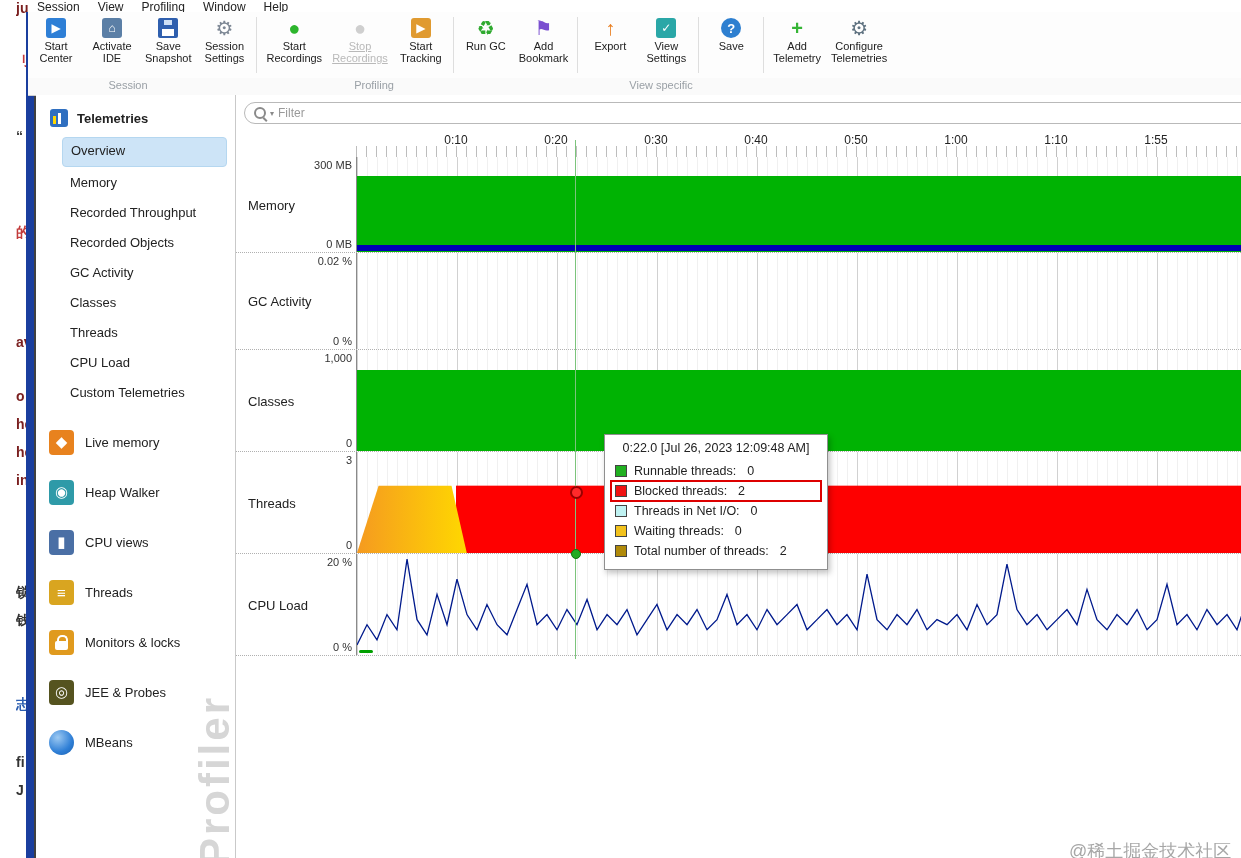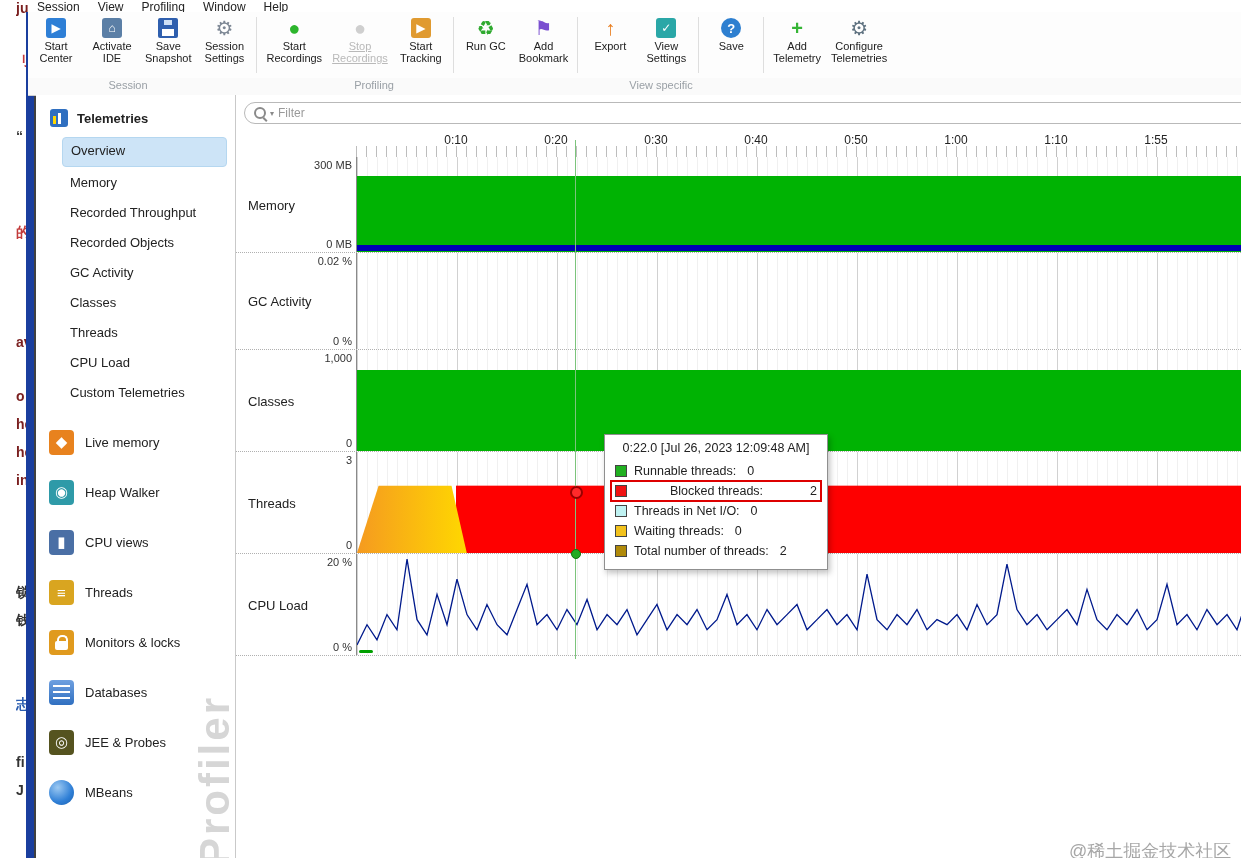--- a/index.html
+++ b/index.html
@@ -85,21 +85,21 @@
   #selline{position:absolute;left:339px;top:45px;width:1px;height:519px;background:#7cc47c;z-index:3;}
   #selring{position:absolute;left:334px;top:391px;width:9px;height:9px;border-radius:50%;background:#ff2a2a;border:2px solid #990000;z-index:4;}
   #seldot{position:absolute;left:335px;top:454px;width:8px;height:8px;border-radius:50%;background:#22aa22;border:1px solid #117711;z-index:4;}
 
   
   #tooltip{position:absolute;left:588px;top:434px;width:224px;background:#fff;border:1px solid #8f8f8f;box-shadow:2px 3px 6px rgba(0,0,0,0.25);z-index:5;padding:6px 6px 8px 6px;box-sizing:border-box;}
   .tt-title{font-size:12.5px;text-align:center;margin-bottom:6px;white-space:nowrap;}
   .tt-row{display:flex;align-items:center;gap:7px;padding:3px 4px;font-size:12.5px;white-space:nowrap;}
   .tt-row .sw{width:12px;height:12px;border:1px solid #444;flex:0 0 auto;box-sizing:border-box;}
   .tt-row .val{margin-left:4px;}
-  .tt-row.hl{outline:2px solid #dd0000;outline-offset:-1px;justify-content:space-between;}
+  .tt-row.hl{outline:2px solid #dd0000;outline-offset:-1px;}
 
   #jjwm{position:absolute;left:1053px;top:839px;font-size:18px;color:rgba(150,150,150,0.85);z-index:6;}
 </style>
 </head>
 <body>
 
 <div id="app">
   <div id="edge">
       <span style="top: 0px; color: rgb(122, 31, 31);">ju</span>
       <span style="top: 52px; color: rgb(194, 59, 59);">刂</span>
@@ -262,24 +262,20 @@
           <div class="sec-ic" style="background: rgb(217, 165, 32);">≡</div>
           <span>Threads</span>
         </div>
         <div class="section-item">
           <div class="sec-ic shape-lock" style="background: rgb(224, 154, 30);">
             <div class="lk"></div>
           </div>
           <span>Monitors &amp; locks</span>
         </div>
         <div class="section-item">
-          <div class="sec-ic shape-db" style="background: rgb(47, 111, 192);"></div>
-          <span>Databases</span>
-        </div>
-        <div class="section-item">
           <div class="sec-ic" style="background: rgb(85, 83, 31);">◎</div>
           <span>JEE &amp; Probes</span>
         </div>
         <div class="section-item">
           <div class="sec-ic shape-sphere" style="background: rgb(47, 127, 214);"></div>
           <span>MBeans</span>
         </div>
       </div>
     <div id="profiler-mark">Profiler</div>
   </div>

